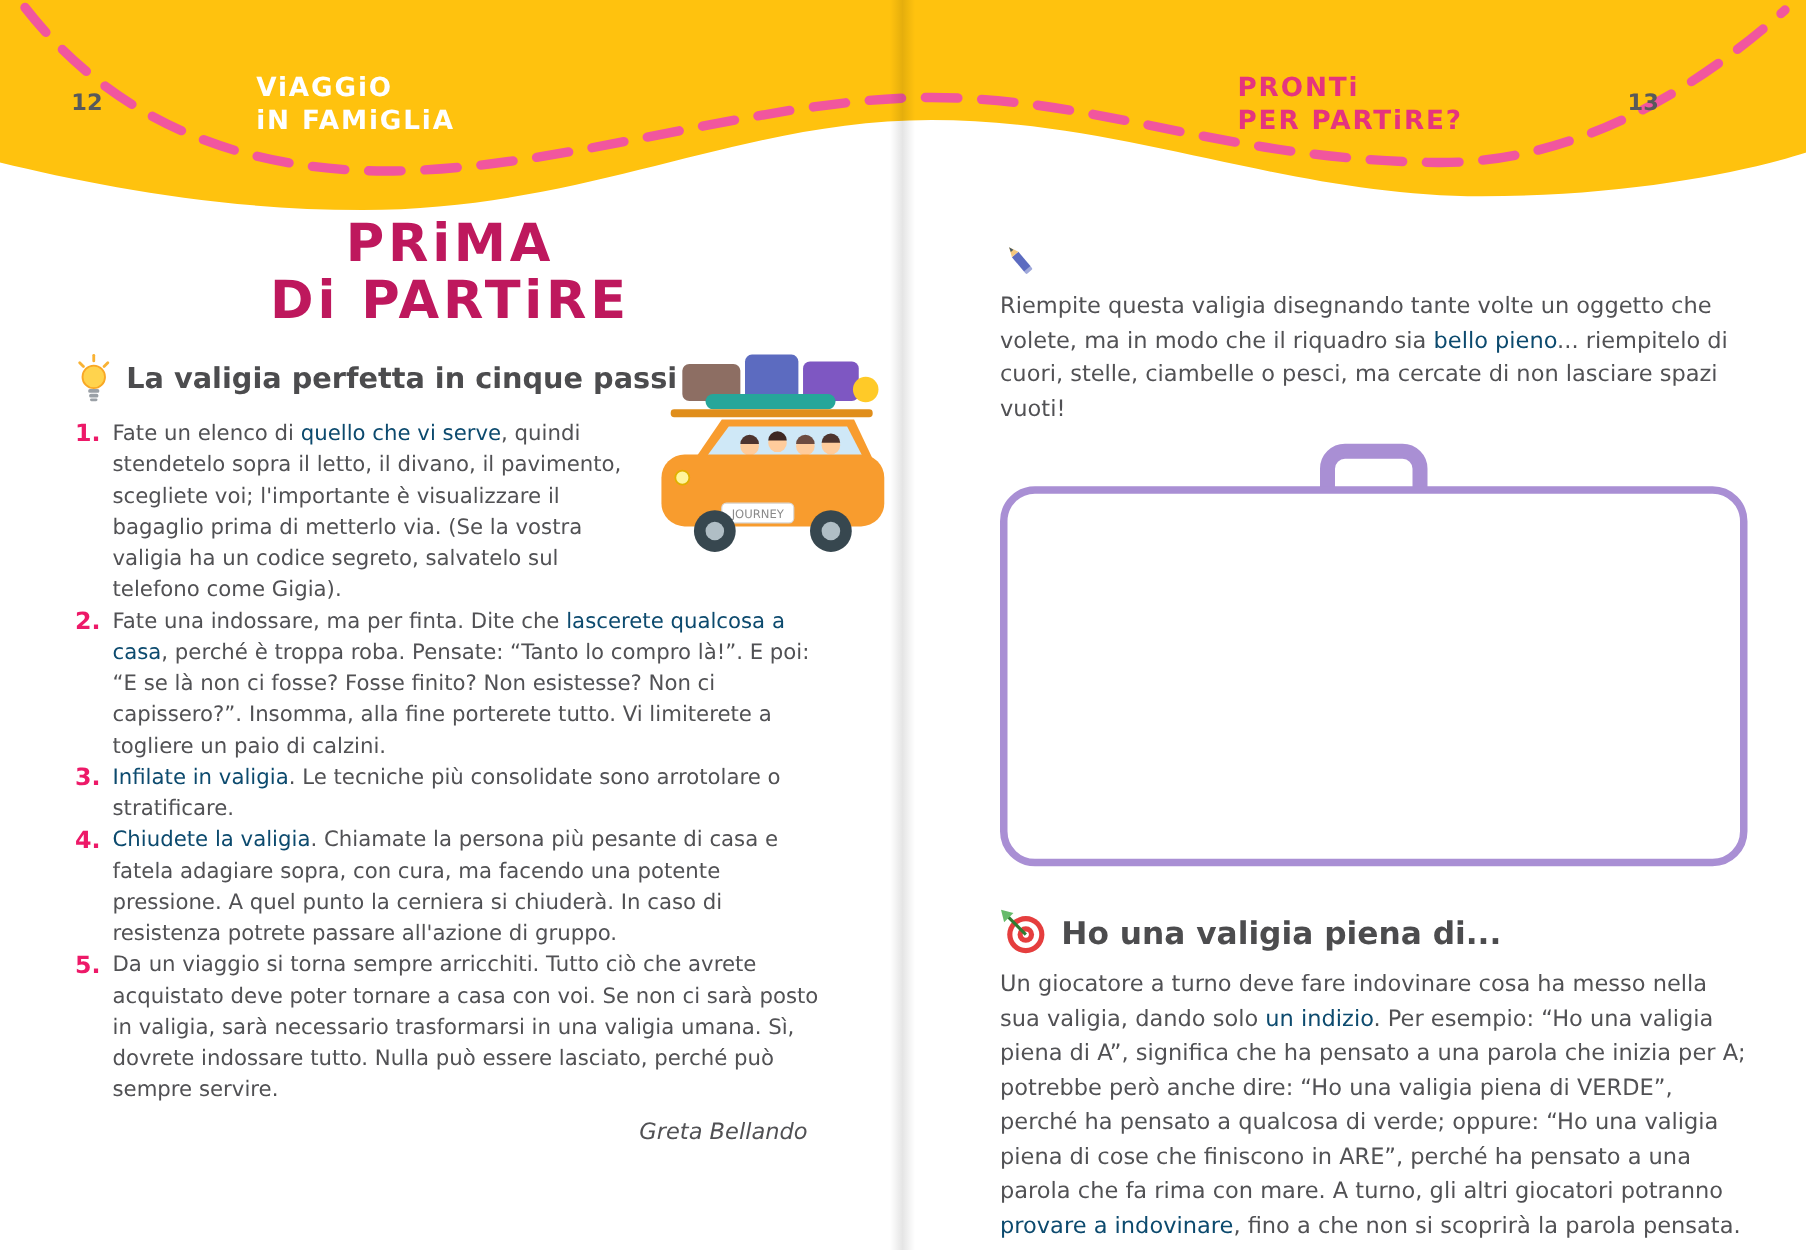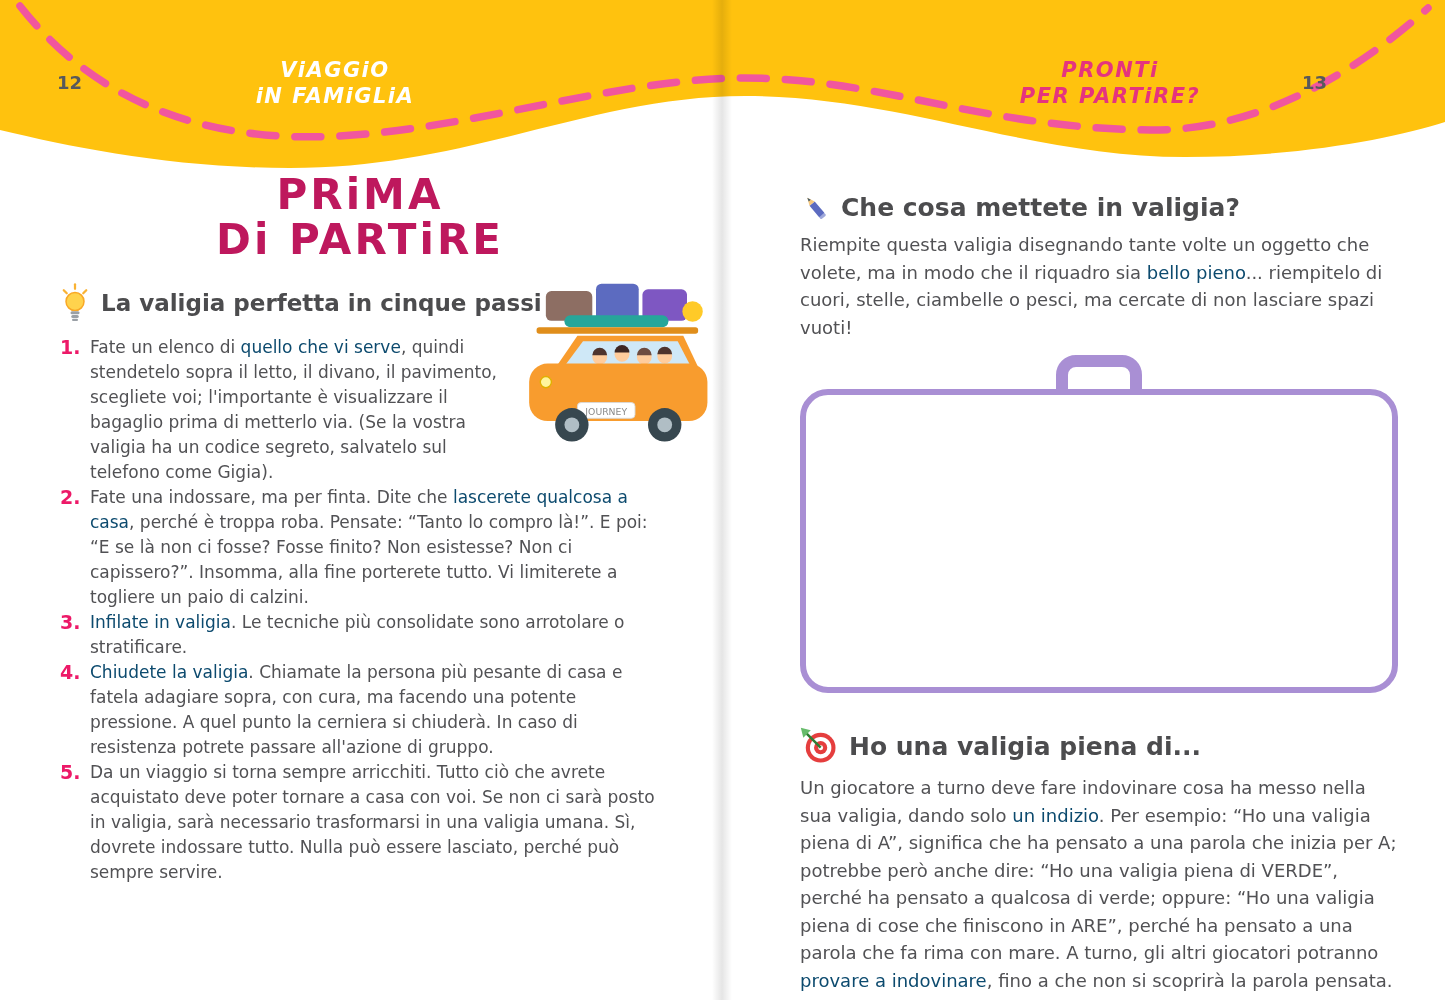--- a/index.html
+++ b/index.html
@@ -12,22 +12,22 @@
     overflow:hidden;
   }
   
   .band { position:absolute; top:0; left:0; width:1445px; height:175px; }
   .page-num {
     position:absolute; top:72px; font-size:18px; font-weight:bold; color:#58595B;
   }
   .page-num.left { left:57px; }
   .page-num.right { left:1302px; }
   .band-header {
-    position:absolute; top:57px; text-align:center; font-weight:bold;
-    font-size:21px; line-height:1.25; letter-spacing:1.5px;font-style:italic;
+    position:absolute; top:57px; font-weight:bold;
+    font-size:21px; line-height:1.25; letter-spacing:1.5px;
   }
   .band-header.left { left:205px; width:260px; color:#ffffff; }
   .band-header.right { left:990px; width:240px; color:#E5347E; }
   
   .spine {
     position:absolute; left:712px; top:0; width:20px; height:1000px;
     background:linear-gradient(to right, rgba(0,0,0,0), rgba(0,0,0,0.10) 50%, rgba(0,0,0,0));
     pointer-events:none;
   }
   
@@ -141,20 +141,21 @@
     <div class="step">
       <div class="num">4.</div>
       <div class="txt"><span class="b">Chiudete la valigia</span><span>. Chiamate la persona più pesante di casa e fatela adagiare sopra, con cura, ma facendo una potente pressione. A quel punto la cerniera si chiuderà. In caso di resistenza potrete passare all'azione di gruppo.</span></div>
     </div>
     <div class="step">
       <div class="num">5.</div>
       <div class="txt"><span>Da un viaggio si torna sempre arricchiti. Tutto ciò che avrete acquistato deve poter tornare a casa con voi. Se non ci sarà posto in valigia, sarà necessario trasformarsi in una valigia umana. Sì, dovrete indossare tutto. Nulla può essere lasciato, perché può sempre servire.</span></div>
     </div>
   </div>
 
+  <div class="signature">Greta Bellando</div>
 </div>
 
 <div class="car">
   <svg width="195" height="172" viewBox="0 0 210 185">
 
     <rect x="30" y="14" width="50" height="32" rx="6" fill="#8D6E63"></rect>
     <rect x="84" y="6" width="46" height="40" rx="6" fill="#5C6BC0"></rect>
     <rect x="134" y="12" width="48" height="34" rx="6" fill="#7E57C2"></rect>
     <circle cx="188" cy="36" r="11" fill="#FFCA28"></circle>
     <rect x="50" y="40" width="112" height="13" rx="6.5" fill="#26A69A"></rect>
@@ -191,21 +192,20 @@
     <span class="ic">
       <svg width="30" height="30" viewBox="0 0 40 40">
         <g transform="rotate(140 20 20)">
           <rect x="15.5" y="2" width="9" height="5" rx="1.5" fill="#9FA8DA"></rect>
           <rect x="15.5" y="6" width="9" height="20" fill="#5C6BC0"></rect>
           <polygon points="15.5,26 24.5,26 20,36" fill="#F5C77E"></polygon>
           <polygon points="18.2,31 21.8,31 20,36" fill="#455A64"></polygon>
         </g>
       </svg>
     </span>
-    <span>Che cosa mettete in valigia?</span>
   </div>
 
   <div class="para"><span>Riempite questa valigia disegnando tante volte un oggetto che volete, ma in modo che il riquadro sia </span><span class="b">bello pieno</span><span>... riempitelo di cuori, stelle, ciambelle o pesci, ma cercate di non lasciare spazi vuoti!</span></div>
 
   <div class="suitcase-wrap">
     <div class="suitcase-handle"></div>
     <div class="suitcase-case"></div>
   </div>
 
   <div class="sec-head big sec2">

